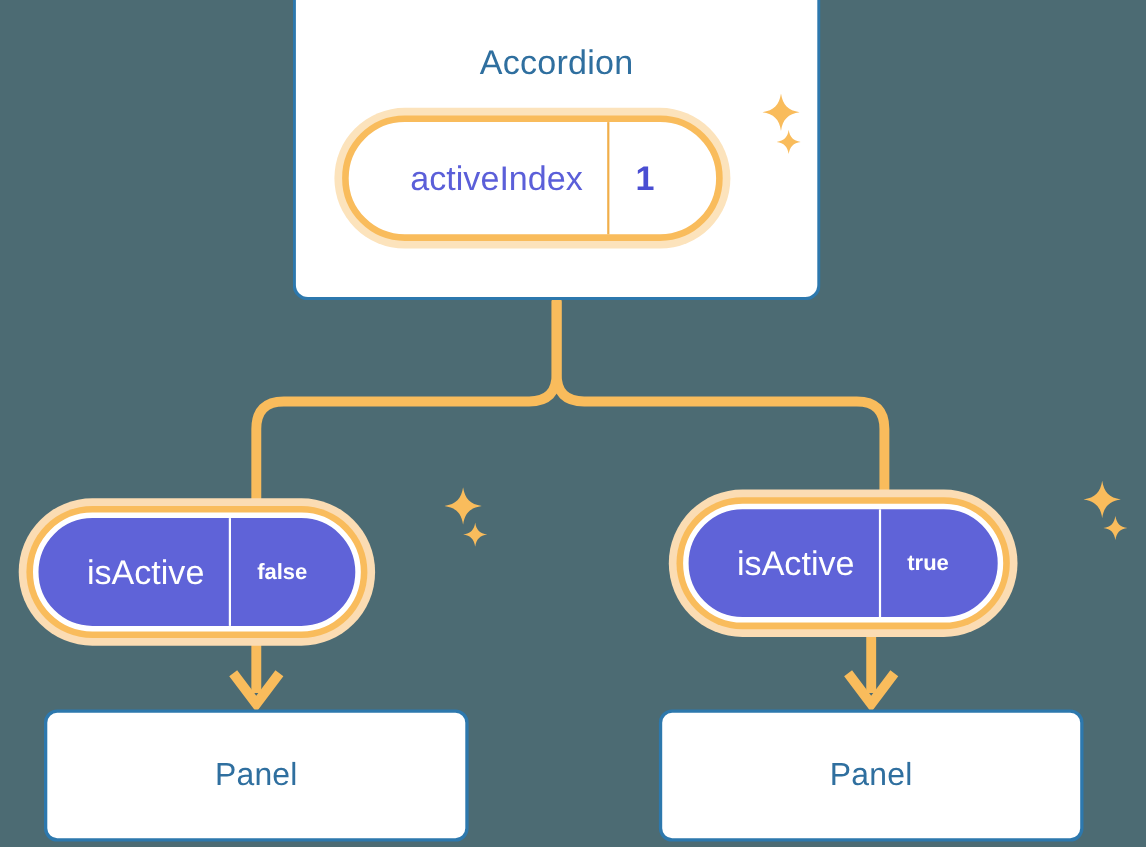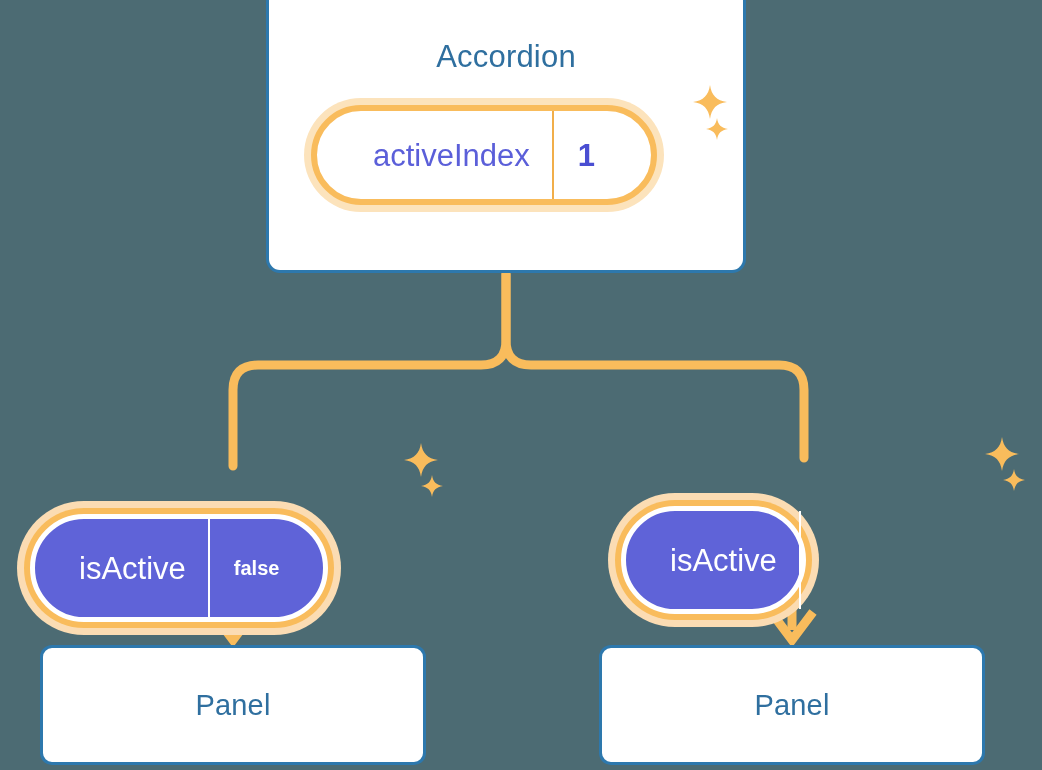--- a/index.html
+++ b/index.html
@@ -86,42 +86,41 @@
     align-items: stretch;
     box-sizing: border-box;
     border-radius: 999px;
   }
 
   
   .pill-light {
     background: #ffffff;
     border: 6px solid #f9bc5c;
     box-shadow: 0 0 0 7px #fce3bc;
-    height: 100px;
+    height: 114px;
   }
   .pill-light .pill-key {
     color: #5b5fd9;
     font-size: 31px;
     padding: 0 22px 0 56px;
   }
   .pill-light .pill-val {
     color: #4a4ed2;
     font-size: 31px;
     font-weight: 700;
     padding: 0 56px 0 24px;
   }
   .pill-light .pill-sep { background: #f1ae4a; }
 
   
   .pill-solid {
     background: #5f63d8;
     border: 5px solid #ffffff;
     box-shadow: 0 0 0 6px #f9bc5c, 0 0 0 13px #fbdcb3;
     height: 108px;
-    margin-top: 48px;
   }
   .pill-solid .pill-key {
     color: #ffffff;
     font-size: 31px;
     padding: 0 22px 0 44px;
   }
   .pill-solid .pill-val {
     color: #ffffff;
     font-size: 20px;
     font-weight: 700;
@@ -227,20 +226,21 @@
   </div>
 
   <div class="card panel-card" id="panel-left">
     <div class="card-title">Panel</div>
   </div>
 
   <div class="pill-wrap" id="pill-is-active-right">
     <div class="pill pill-solid">
       <span class="pill-key">isActive</span>
       <span class="pill-sep"></span>
+      <span class="pill-val">true</span>
     </div>
   </div>
 
   <div class="sparkle" style="left:985px; top:437px;">
     <svg width="34" height="34" viewBox="0 0 34 34">
       <path d="M17 0 C18.6 10.6 23.4 15.4 34 17 C23.4 18.6 18.6 23.4 17 34
                C15.4 23.4 10.6 18.6 0 17 C10.6 15.4 15.4 10.6 17 0 Z" fill="#f9bc5c"></path>
     </svg>
   </div>
   <div class="sparkle" style="left:1003px; top:469px;">

